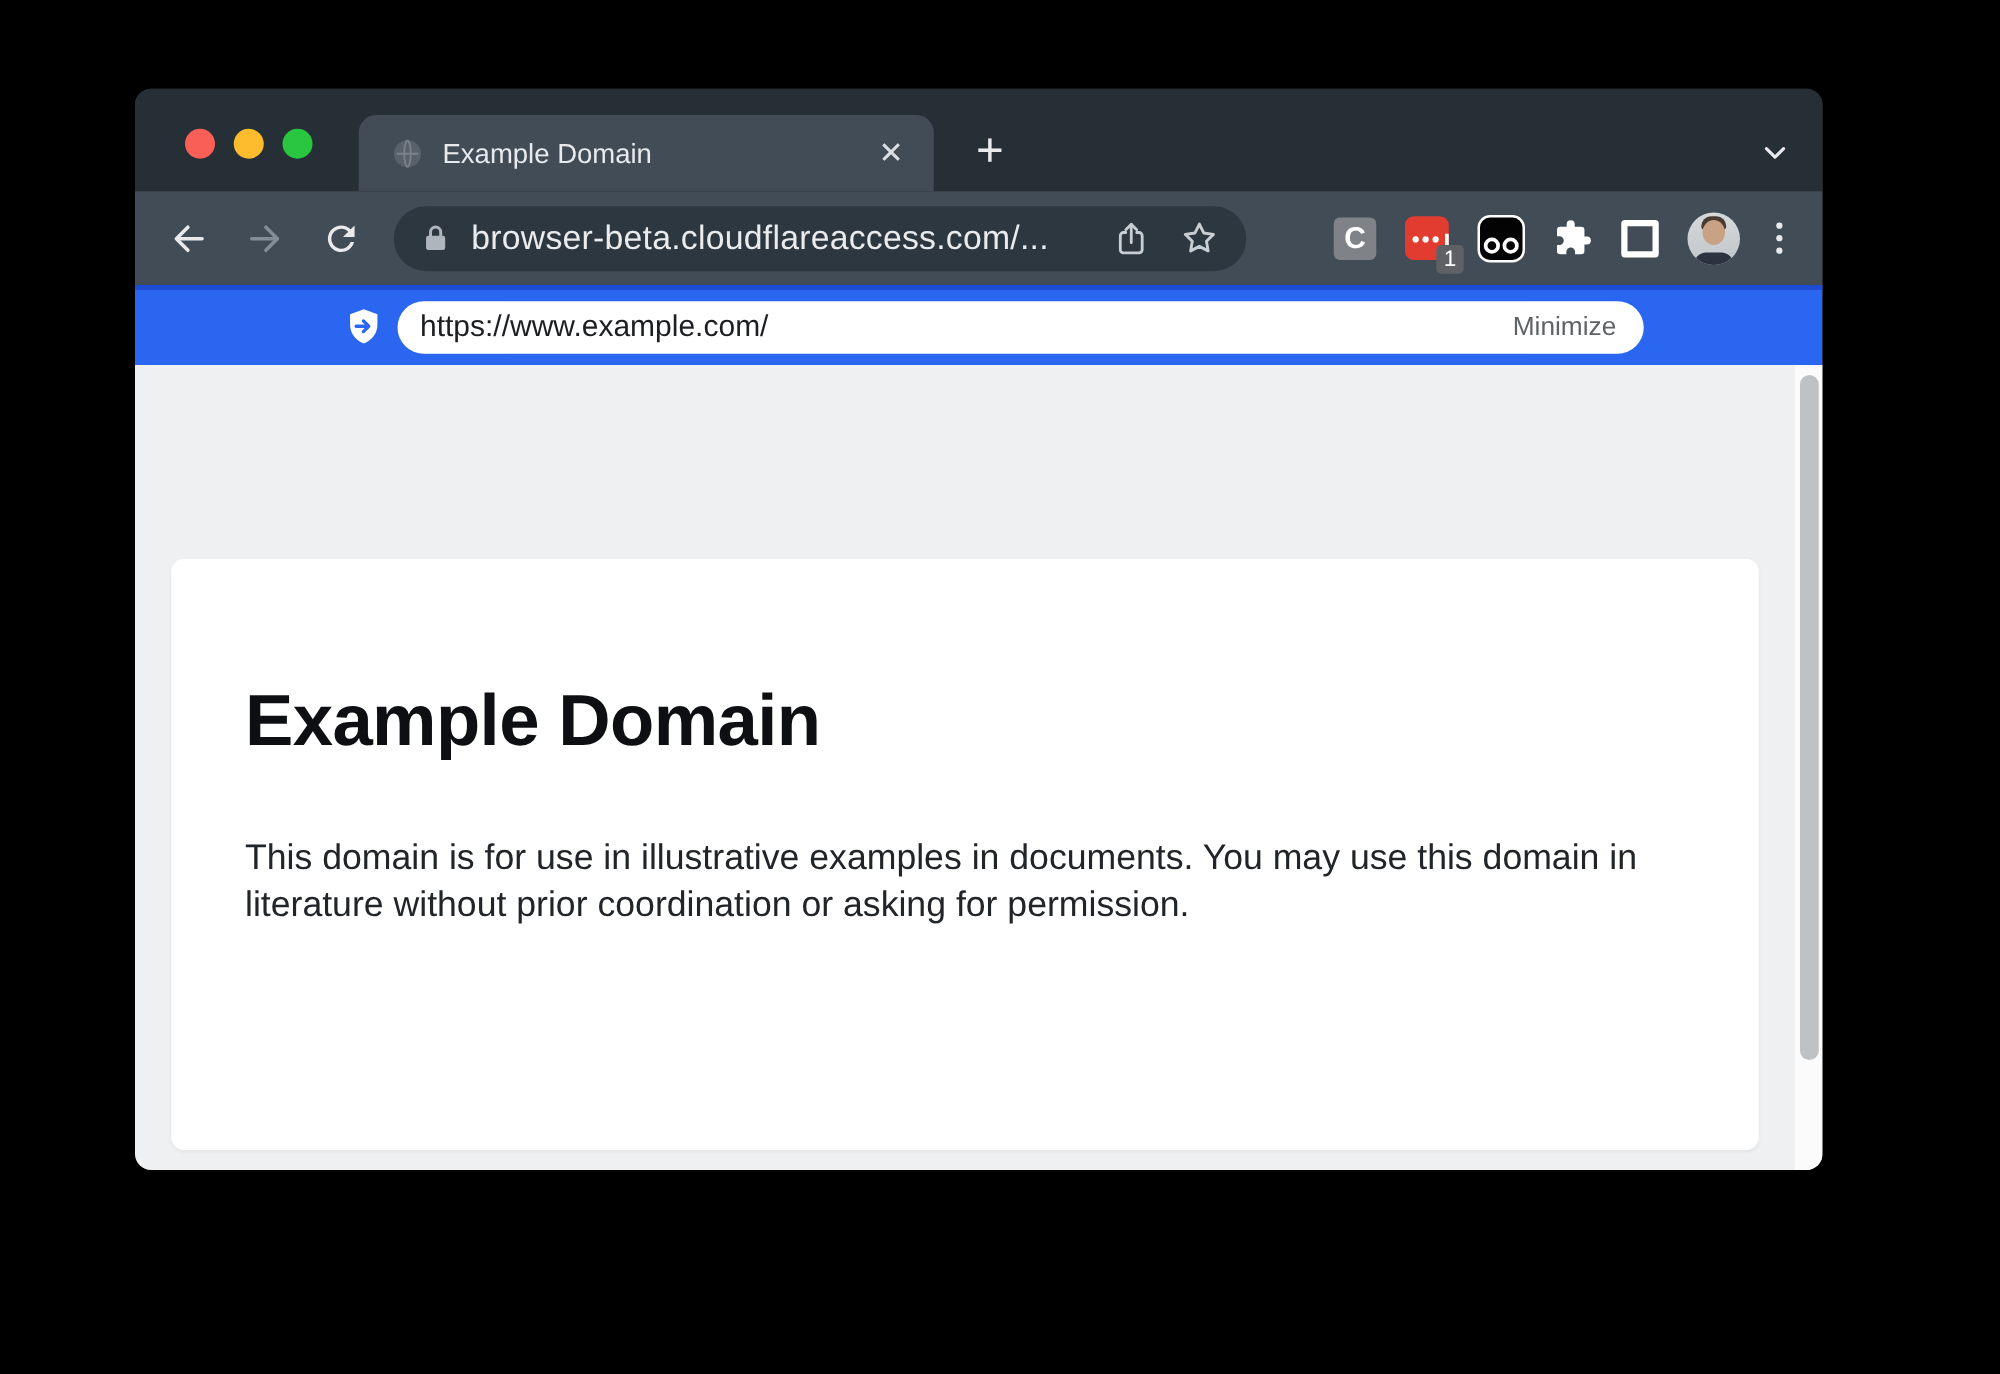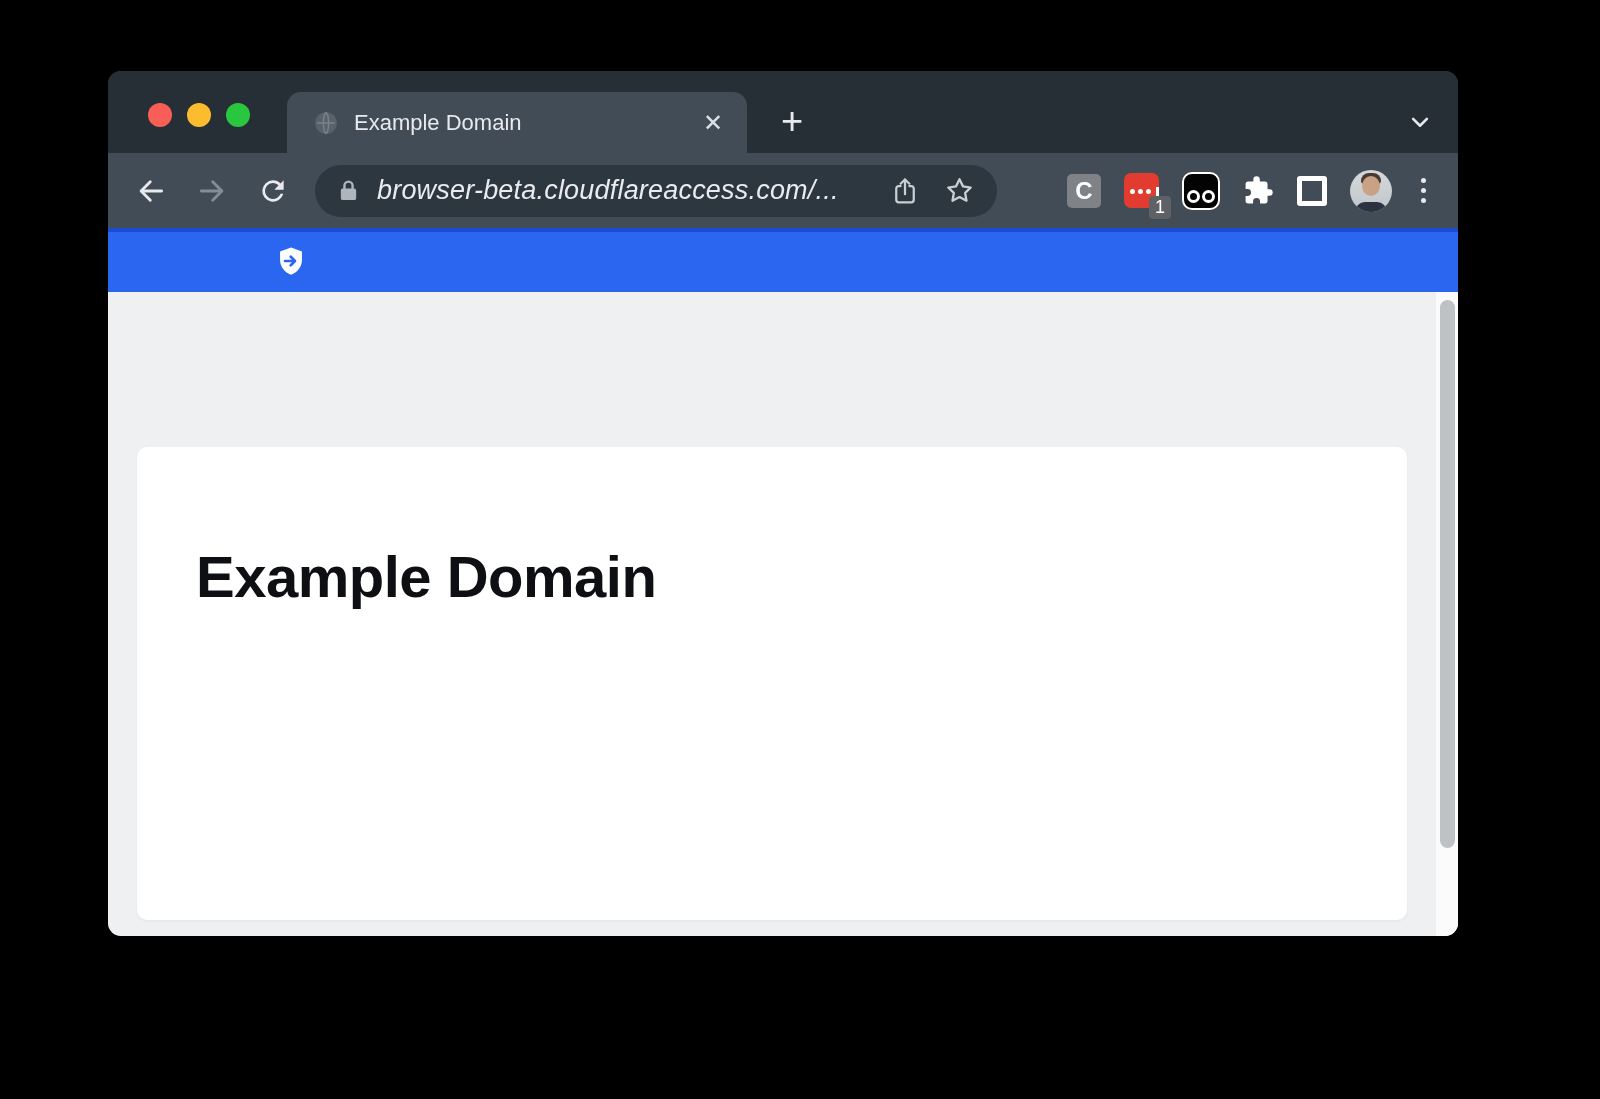--- a/index.html
+++ b/index.html
@@ -33,21 +33,21 @@
     color:#E8EAED; font-size:38px; font-weight:400; line-height:1; }
   .tab-chevron { position:absolute; right:23px; top:36px; }
 
   
   .toolbar { height:75px; background:#414C57; flex:none;
     display:flex; align-items:center; padding-left:24px; }
   .navbtn { width:38px; height:38px; display:flex; align-items:center;
     justify-content:center; margin-right:23px; flex:none; }
 
   .omnibox { width:682px; height:52px; background:#2D3740; border-radius:26px;
-    display:flex; align-items:center; padding:0 22px; flex:none;font-style:italic; }
+    display:flex; align-items:center; padding:0 22px; flex:none; }
   .omnibox .url { color:#E9EBED; font-size:27px; margin-left:17px; flex:1;
     white-space:nowrap; overflow:hidden; letter-spacing:0.2px; }
   .omnibox .obtn { margin-left:24px; display:flex; flex:none; }
 
   .ext-row { margin-left:auto; display:flex; align-items:center; gap:23px;
     padding-right:26px; }
   .c-icon { width:34px; height:34px; background:#7F8387; border-radius:5px;
     color:#fff; font-size:24px; font-weight:bold; display:flex;
     align-items:center; justify-content:center; }
   .red-icon { position:relative; width:35px; height:35px; background:#E23C31;
@@ -215,24 +215,29 @@
   </div>
 
   <div class="bluebar">
     <span class="shield">
       <svg width="32" height="32" viewBox="0 0 24 24">
         <path d="M12 1.8l8.2 3v6.4c0 5-3.5 9.4-8.2 11.1C7.3 20.6 3.8 16.2 3.8 11.2V4.8z" fill="#fff"></path>
         <path d="M7.5 12h7" stroke="#2B66F0" stroke-width="2" stroke-linecap="round"></path>
         <path d="M11.8 8.8L15 12l-3.2 3.2" fill="none" stroke="#2B66F0" stroke-width="2" stroke-linecap="round" stroke-linejoin="round"></path>
       </svg>
     </span>
+    <div class="pill">
+      <span class="pill-url">https://www.example.com/</span>
+      <span class="minimize">Minimize</span>
+    </div>
   </div>
 
   <div class="content">
     <div class="card">
       <h1>Example Domain</h1>
+      <p>This domain is for use in illustrative examples in documents. You may use this domain in literature without prior coordination or asking for permission.</p>
     </div>
     <div class="scroll-track">
       <div class="scroll-thumb"></div>
     </div>
   </div>
 
 </div>
 
 </body></html>

